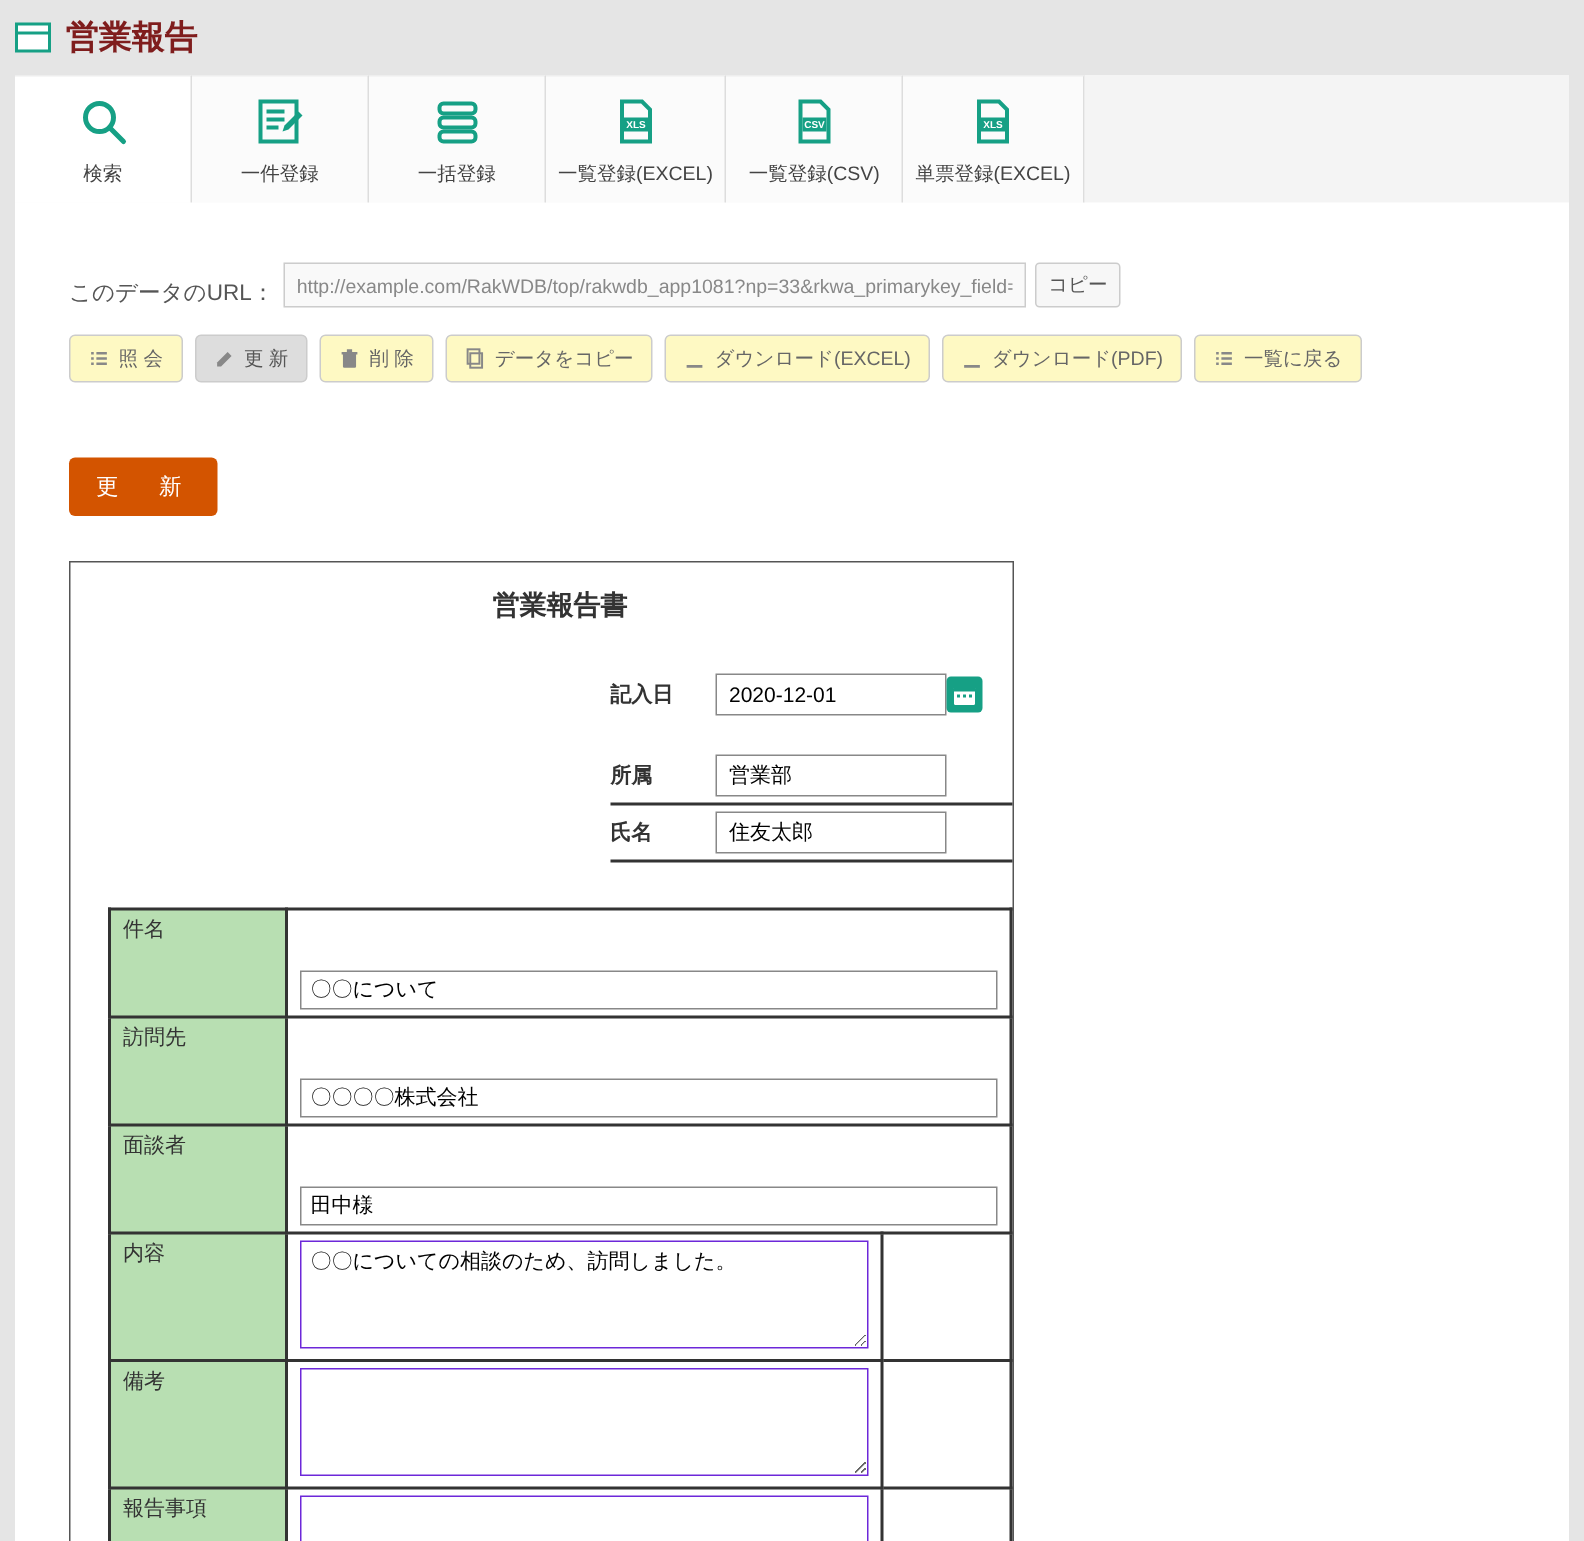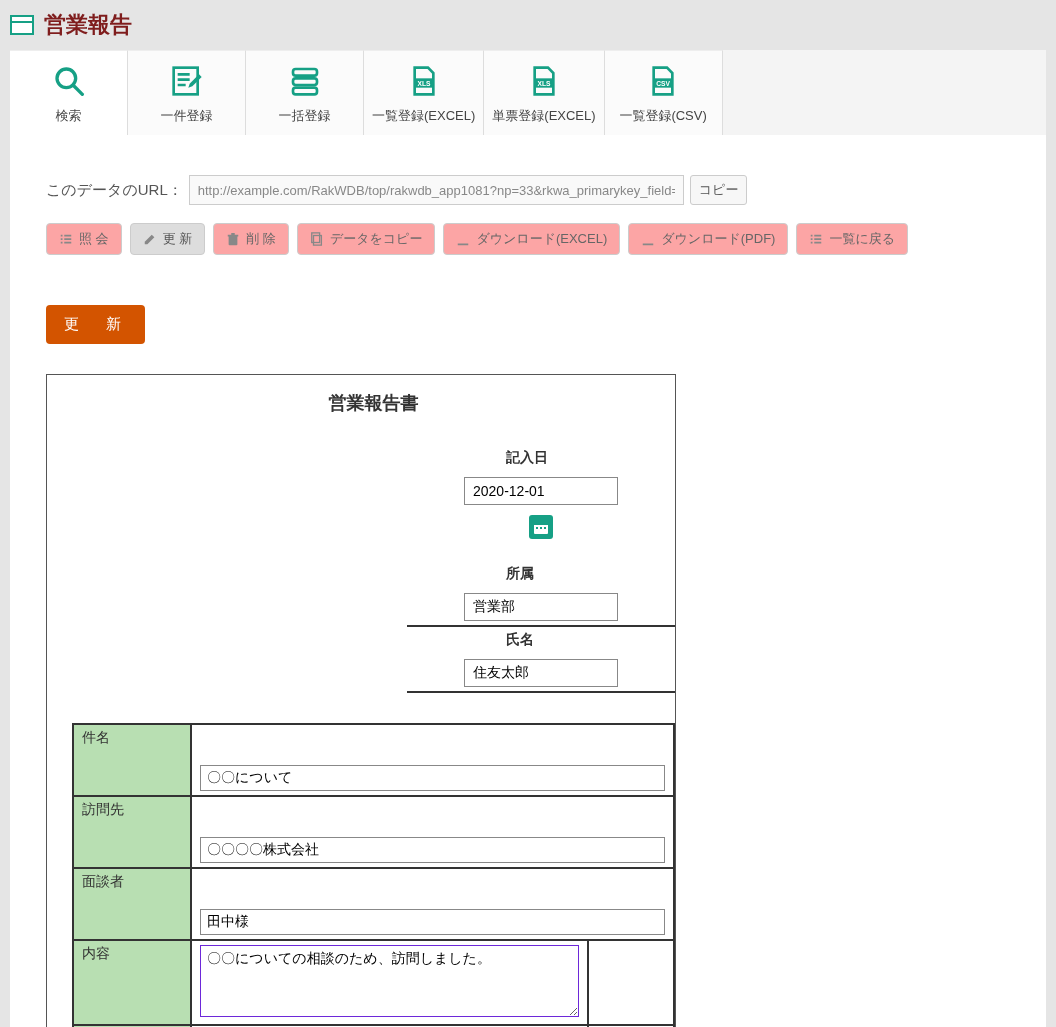--- a/index.html
+++ b/index.html
@@ -61,21 +61,21 @@
     text-align: center;
   }
   .tab.active { background: #fff; }
   .tab svg { width: 32px; height: 32px; }
   .tab-label { font-size: 13px; color: #444; }
 
   .content {
     background: #fff;
     padding: 40px 36px 36px;
   }
-  .url-row { display: flex; align-items: center; gap: 6px; margin-bottom: 18px; }
+  .url-row { display: flex; align-items: flex-end; gap: 6px; margin-bottom: 18px; }
   .url-label { color: #555; font-size: 15px; }
   .url-input {
     width: 495px;
     height: 30px;
     padding: 4px 8px;
     font-size: 13px;
     border: 1px solid #ccc;
     background: #f9f9f9;
     color: #888;
   }
@@ -93,21 +93,21 @@
   .action-bar {
     display: flex;
     gap: 8px;
     margin-bottom: 50px;
   }
   .action-btn {
     display: inline-flex;
     align-items: center;
     gap: 6px;
     padding: 6px 12px;
-    background: #fca5a5;
+    background: #fef9c3;
     border: 1px solid #ccc;
     border-radius: 4px;
     font-size: 13px;
     color: #666;
     cursor: pointer;
   }
   .action-btn.selected {
     background: #ddd;
     color: #555;
   }
@@ -136,22 +136,20 @@
     padding: 16px 0 30px;
     font-weight: bold;
     font-size: 18px;
   }
   .meta-block { padding: 0 0 30px 335px; }
   .meta-row {
     display: flex;
     align-items: center;
     border-bottom: 2px solid #333;
     padding: 4px 0;
-    gap: 10px;
-    flex-direction: column;
   }
   .meta-row.no-border { border-bottom: none; margin-bottom: 18px; }
   .meta-label { width: 70px; font-weight: bold; font-size: 14px; }
   .meta-input {
     border: 1px solid #888;
     height: 28px;
     padding: 0 8px;
     font-size: 14px;
     width: 154px;
   }
@@ -240,31 +238,31 @@
           <path d="M5 2h10l4 4v16H5z" fill="none" stroke="#16a085" stroke-width="2"></path>
           <rect x="6" y="10" width="12" height="7" fill="#16a085"></rect>
           <text x="12" y="15.5" text-anchor="middle" fill="#fff" font-size="5" font-weight="bold">XLS</text>
         </svg>
       <span class="tab-label">一覧登録(EXCEL)</span>
     </div>
     <div class="tab">
       <svg viewBox="0 0 24 24">
           <path d="M5 2h10l4 4v16H5z" fill="none" stroke="#16a085" stroke-width="2"></path>
           <rect x="6" y="10" width="12" height="7" fill="#16a085"></rect>
-          <text x="12" y="15.5" text-anchor="middle" fill="#fff" font-size="5" font-weight="bold">XLS</text>
-        </svg>
-      <span class="tab-label">単票登録(EXCEL)</span>
+          <text x="12" y="15.5" text-anchor="middle" fill="#fff" font-size="5" font-weight="bold">CSV</text>
+        </svg>
+      <span class="tab-label">一覧登録(CSV)</span>
     </div>
     <div class="tab">
       <svg viewBox="0 0 24 24">
           <path d="M5 2h10l4 4v16H5z" fill="none" stroke="#16a085" stroke-width="2"></path>
           <rect x="6" y="10" width="12" height="7" fill="#16a085"></rect>
-          <text x="12" y="15.5" text-anchor="middle" fill="#fff" font-size="5" font-weight="bold">CSV</text>
-        </svg>
-      <span class="tab-label">一覧登録(CSV)</span>
+          <text x="12" y="15.5" text-anchor="middle" fill="#fff" font-size="5" font-weight="bold">XLS</text>
+        </svg>
+      <span class="tab-label">単票登録(EXCEL)</span>
     </div>
   </div>
 
   <div class="content">
 
     <div class="url-row">
       <span class="url-label">このデータのURL：</span>
       <input class="url-input" readonly="" value="http://example.com/RakWDB/top/rakwdb_app1081?np=33&amp;rkwa_primarykey_field=r" style="">
       <button class="copy-btn">コピー</button>
     </div>

